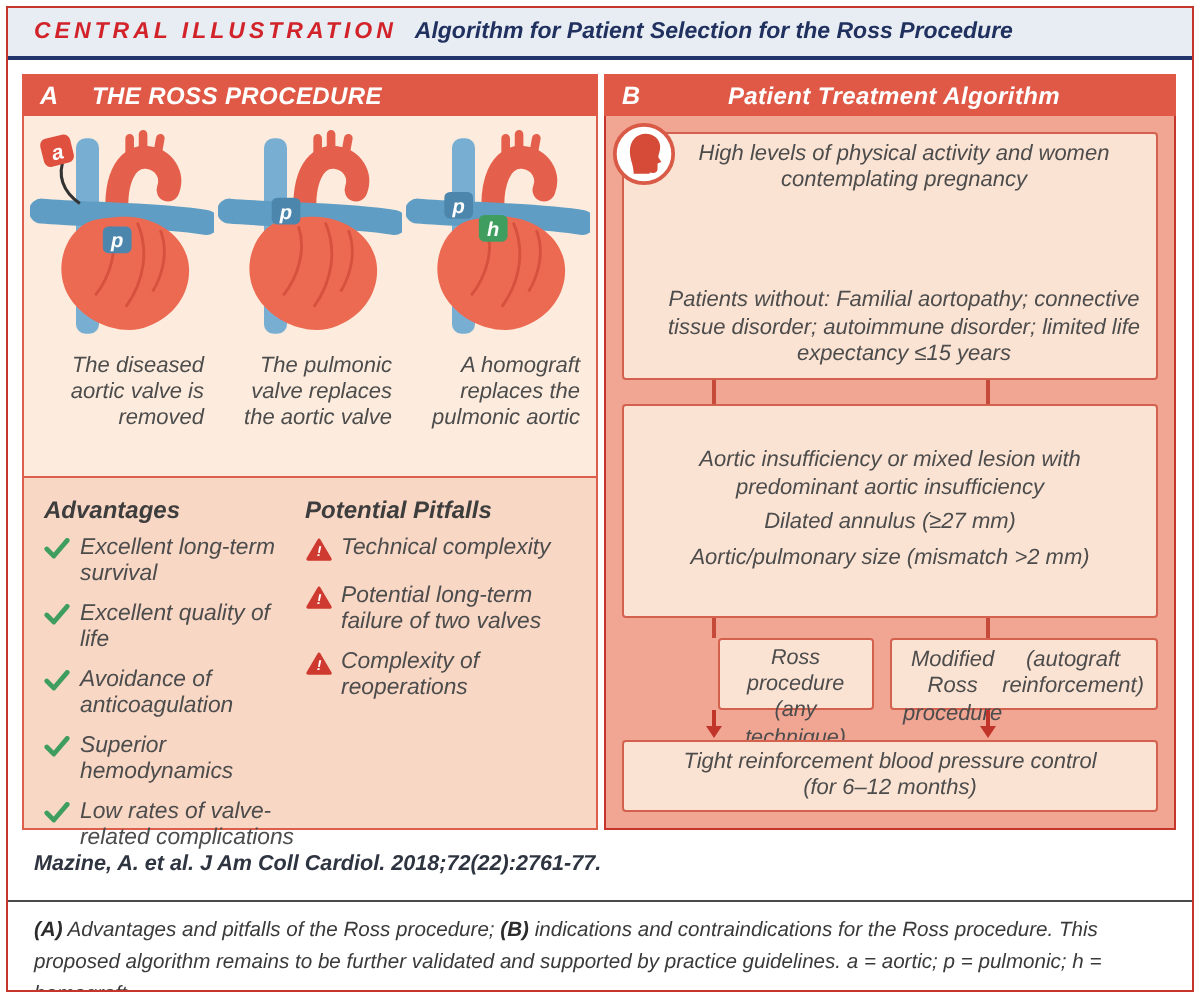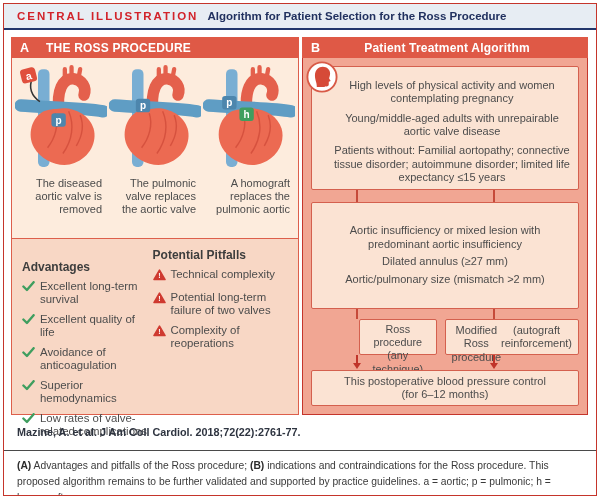--- a/index.html
+++ b/index.html
@@ -1,17 +1,17 @@
 <!DOCTYPE html>
 <html><head>
 <meta charset="utf-8">
 <style>
   * { box-sizing: border-box; margin: 0; padding: 0; }
   html,body { width:600px; height:499px; background:#fff; font-family:"Liberation Sans", sans-serif; }
-  .sheet { position:relative; width:594px; height:493px; margin:3px; border:1.6px solid #c5352b; background:#fff; overflow:hidden; }
+  .sheet { position:relative; width:594px; height:493px; margin:3px; border:1.6px solid #c5352b; background:#fff; overflow:hidden;font-style:italic; }
 
   
   .top-header { height:26px; background:#e7edf3; border-bottom:2.2px solid #22366b; display:flex; align-items:center; gap:9px; padding:0 13px; }
   .eyebrow { font-size:11.5px; font-weight:bold; letter-spacing:2px; color:#d2232a; white-space:nowrap; }
   .fig-title { font-size:11.5px; font-weight:bold; color:#21315f; white-space:nowrap; }
 
   
   .panels { display:flex; gap:3px; padding:7px 7px 0 7px; }
   .panel { width:288px; display:flex; flex-direction:column; }
   .panel-b-wrap { width:286px; }
@@ -21,31 +21,31 @@
   .panel-head.centered .head-title { flex:1; text-align:center; padding-right:22px; }
 
   
   .hearts-section { background:#fdecdd; border:1px solid #dd5f4b; border-top:none; border-bottom:none; padding:5px 2px 0; height:180px; }
   .hearts-row { display:flex; justify-content:space-around; height:110px; }
   .heart-fig { width:92px; height:110px; }
   .captions-row { display:flex; margin-top:4px; }
   .heart-caption { flex:1; text-align:right; font-size:11px; line-height:1.2; color:#4c4c4c; padding:0 6px; }
 
   .adv-section { background:#f8d7c5; border:1px solid #dd5f4b; height:177px; display:flex; padding:9px 4px 0 10px; }
-  .adv-col { width:48%;margin-top:12px; }
+  .adv-col { width:48%; }
   .pit-col { flex:1; }
   .list-title { font-weight:bold; font-size:12px; color:#3d3d3d; margin-bottom:6px; }
   .list-item { display:flex; gap:4px; font-size:11.4px; line-height:1.16; margin-bottom:6.5px; color:#4c4c4c; }
   .li-icon { width:14px; flex-shrink:0; padding-top:1px; }
 
   
   .algo-body { background:#f1a693; border:1px solid #c5352b; border-top:none; padding:8px; position:relative; display:flex; flex-direction:column; height:357px; }
   .box { background:#fbe3d3; border:1.4px solid #d4604e; border-radius:2px; color:#4c4c4c; font-size:11px; line-height:1.22; text-align:center; padding:4px 6px; }
   .box .bold-line { font-weight:bold; color:#3d3d3d; }
-  .criteria-box { height:124px; display:flex; flex-direction:column; justify-content:flex-end; gap:6px; padding-left:22px; padding-right:8px; }
+  .criteria-box { height:124px; display:flex; flex-direction:column; justify-content:space-between; gap:6px; padding-left:22px; padding-right:8px; }
   .head-badge { position:absolute; left:3px; top:3px; width:32px; height:32px; z-index:2; }
   .conn-row { position:relative; height:12px; }
   .conn-row.short { height:10px; }
   .vline { position:absolute; top:0; bottom:0; width:2px; background:#c64a3a; }
   .vline.l { left:45px; } .vline.r { left:182px; }
   .mid-row { display:flex; gap:8px; height:108px; }
   .ideal-box { width:92px; display:flex; flex-direction:column; justify-content:center; gap:5px; padding:3px 3px; font-size:10.8px; }
   .subopt-box { flex:1; display:flex; flex-direction:column; justify-content:center; gap:4px; }
   .proc-row { display:flex; gap:8px; height:36px;margin-left:48px; }
   .ross-box { width:92px; font-size:10.8px; padding:3px 2px; }
@@ -213,21 +213,20 @@
 
         <span class="head-badge">
           <svg viewBox="0 0 34 34" width="32" height="32">
             <circle cx="17" cy="17" r="15.5" fill="#fff" stroke="#d85a47" stroke-width="2"></circle>
             <path d="M11.5 27.5 C11.5 22.5 9.5 20.5 9.5 15.5 C9.5 9.5 13.5 6.2 17.8 6.2 C22.3 6.2 25.6 9.3 25.6 13.2 C25.6 15.7 24.6 17.2 24.6 18.7 L26.2 21.2 L24.2 22 L24.2 25 C24.2 26.6 22.6 27.4 21 27 L20 26.8 L20 27.5 Z" fill="#d64a38"></path>
           </svg>
         </span>
 
         <div class="box criteria-box">
           <p>High levels of physical activity and women contemplating pregnancy</p>
-          <p>Young/middle-aged adults with unrepairable aortic valve disease</p>
           <p>Patients without: Familial aortopathy; connective tissue disorder; autoimmune disorder; limited life expectancy ≤15 years</p>
         </div>
 
         <div class="conn-row">
           <i class="vline l"></i>
           <i class="vline r"></i>
         </div>
 
         <div class="mid-row">
           <div class="box subopt-box">
@@ -252,21 +251,21 @@
             <div>(autograft reinforcement)</div>
           </div>
         </div>
 
         <div class="arrow-row">
           <i class="arrow l"></i>
           <i class="arrow r"></i>
         </div>
 
         <div class="box bp-box">
-          <div>This postoperative blood pressure control</div>
+          <div>Tight reinforcement blood pressure control</div>
           <div>(for 6–12 months)</div>
         </div>
       </div>
     </section>
   </div>
 
   <div class="citation-row">Mazine, A. et al. J Am Coll Cardiol. 2018;72(22):2761-77.</div>
 
   <div class="caption-sec">
     <b>(A)</b>

